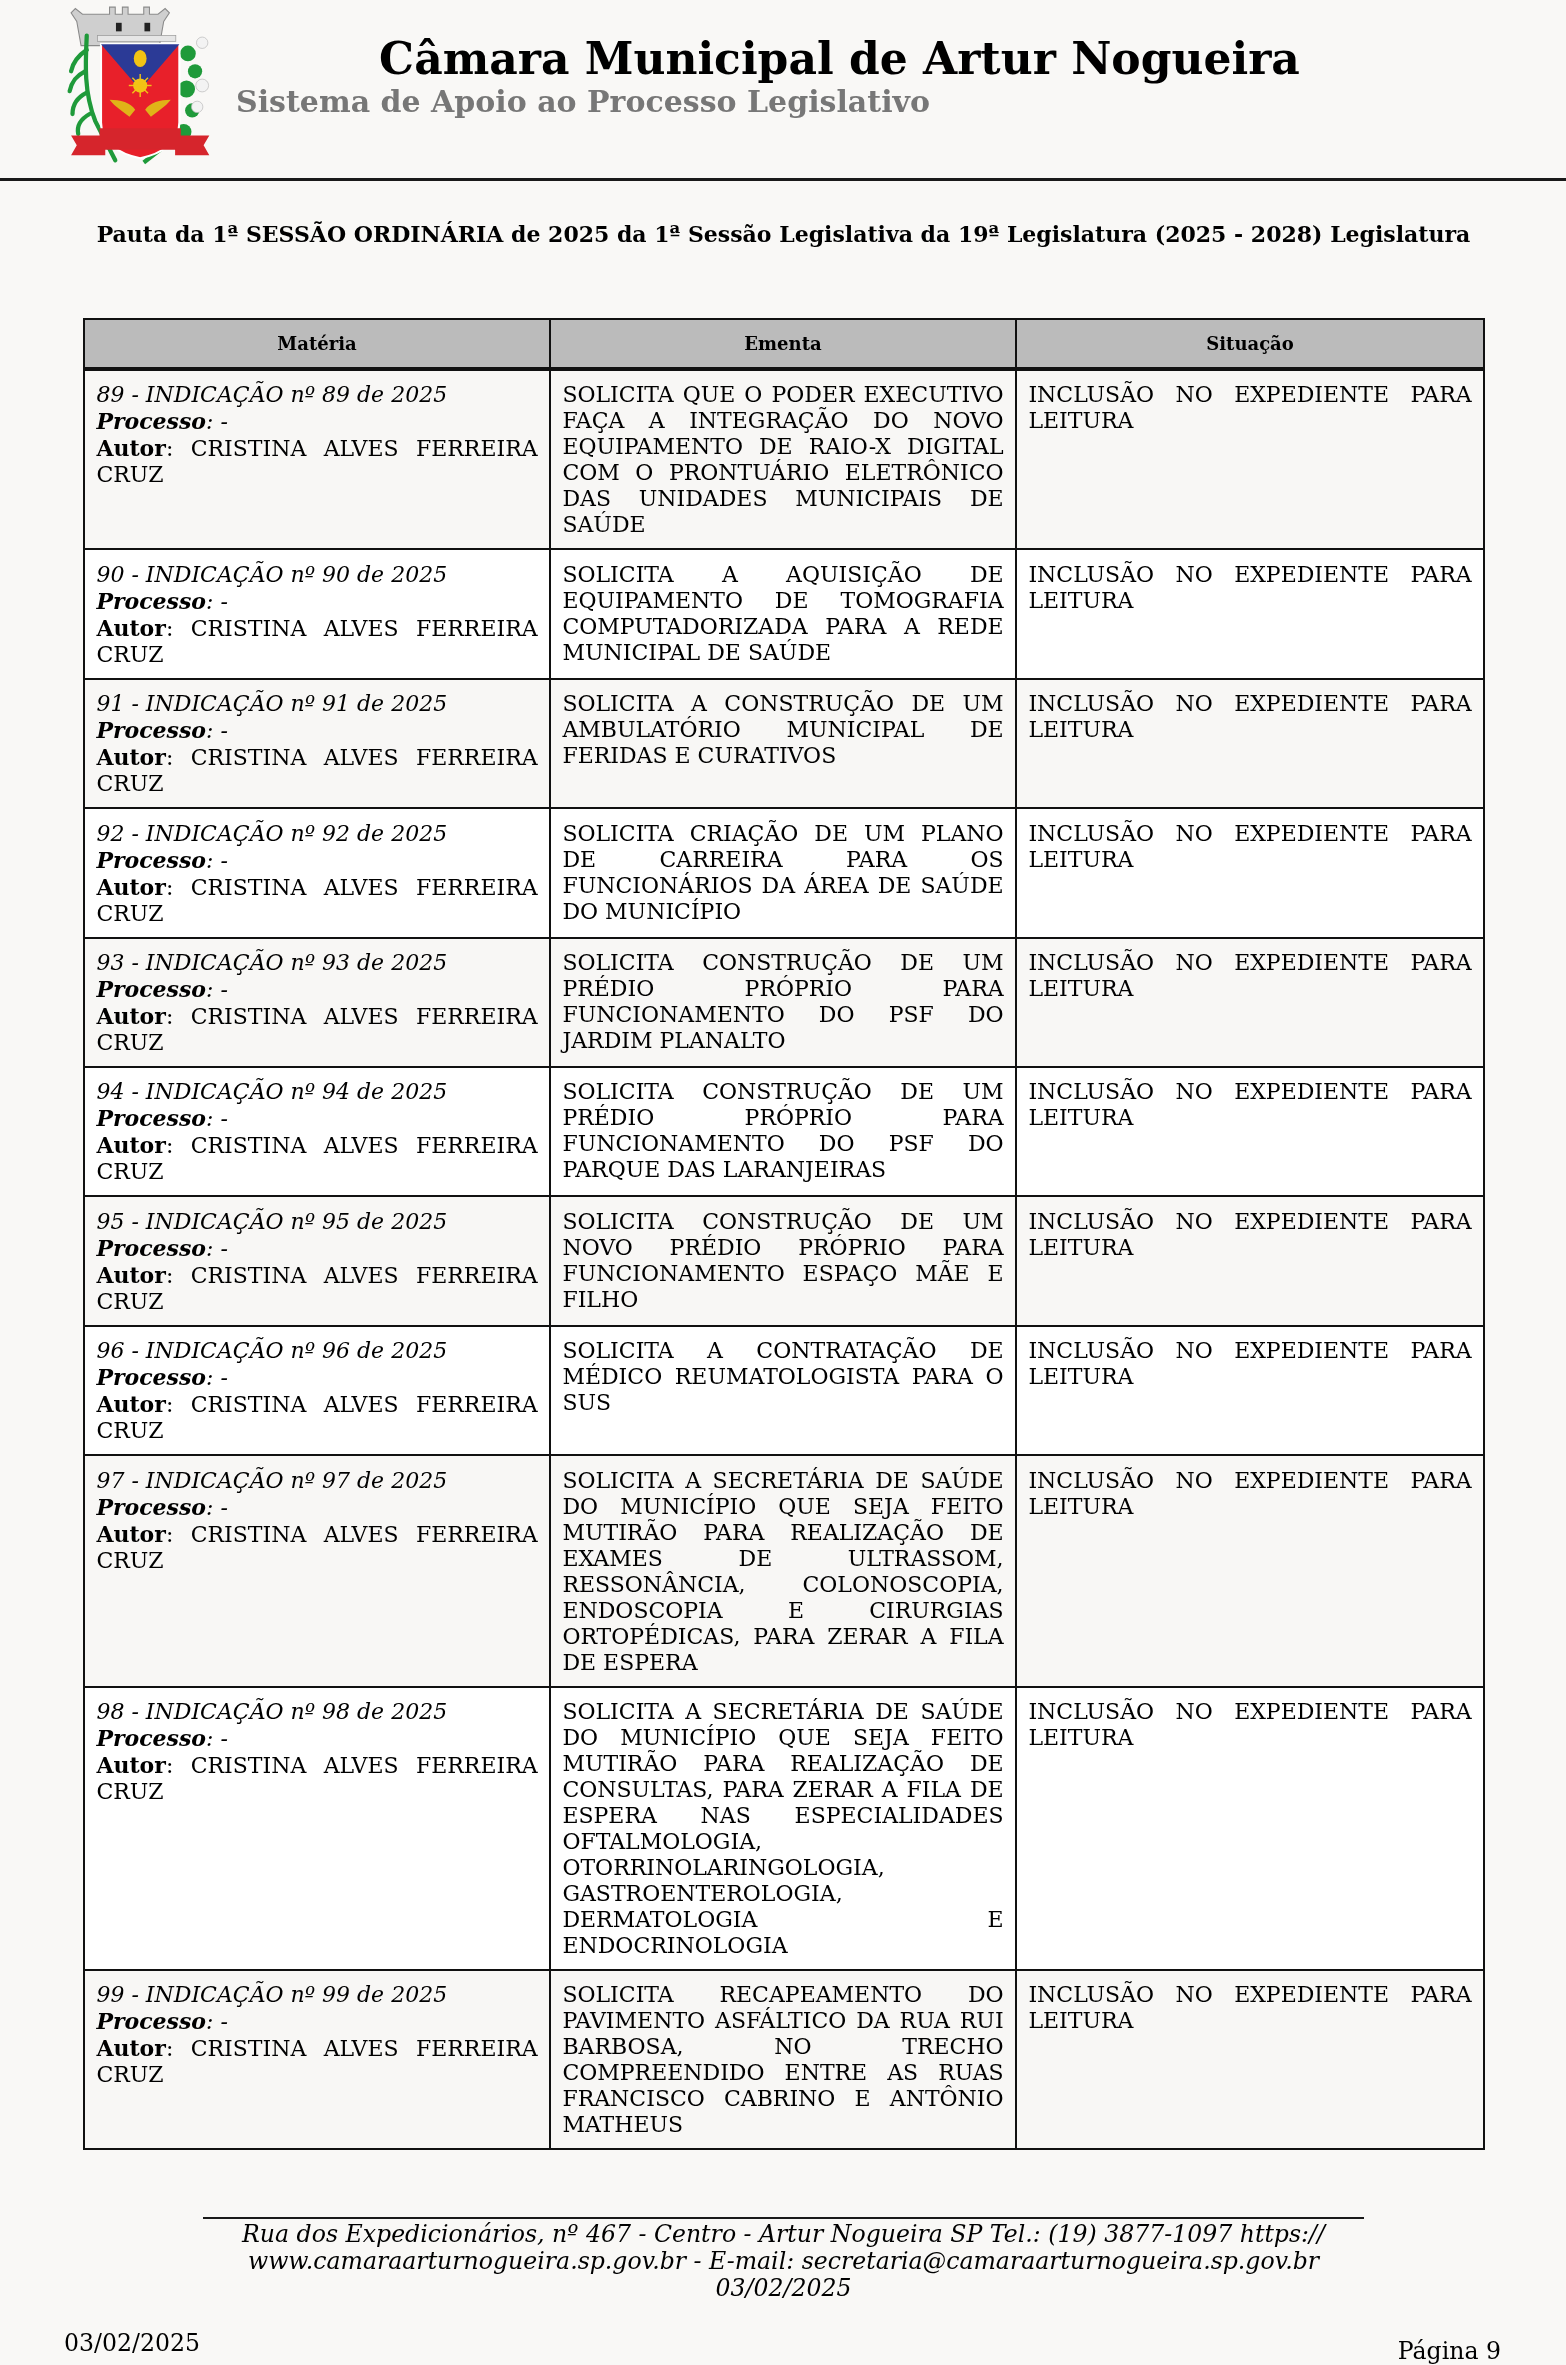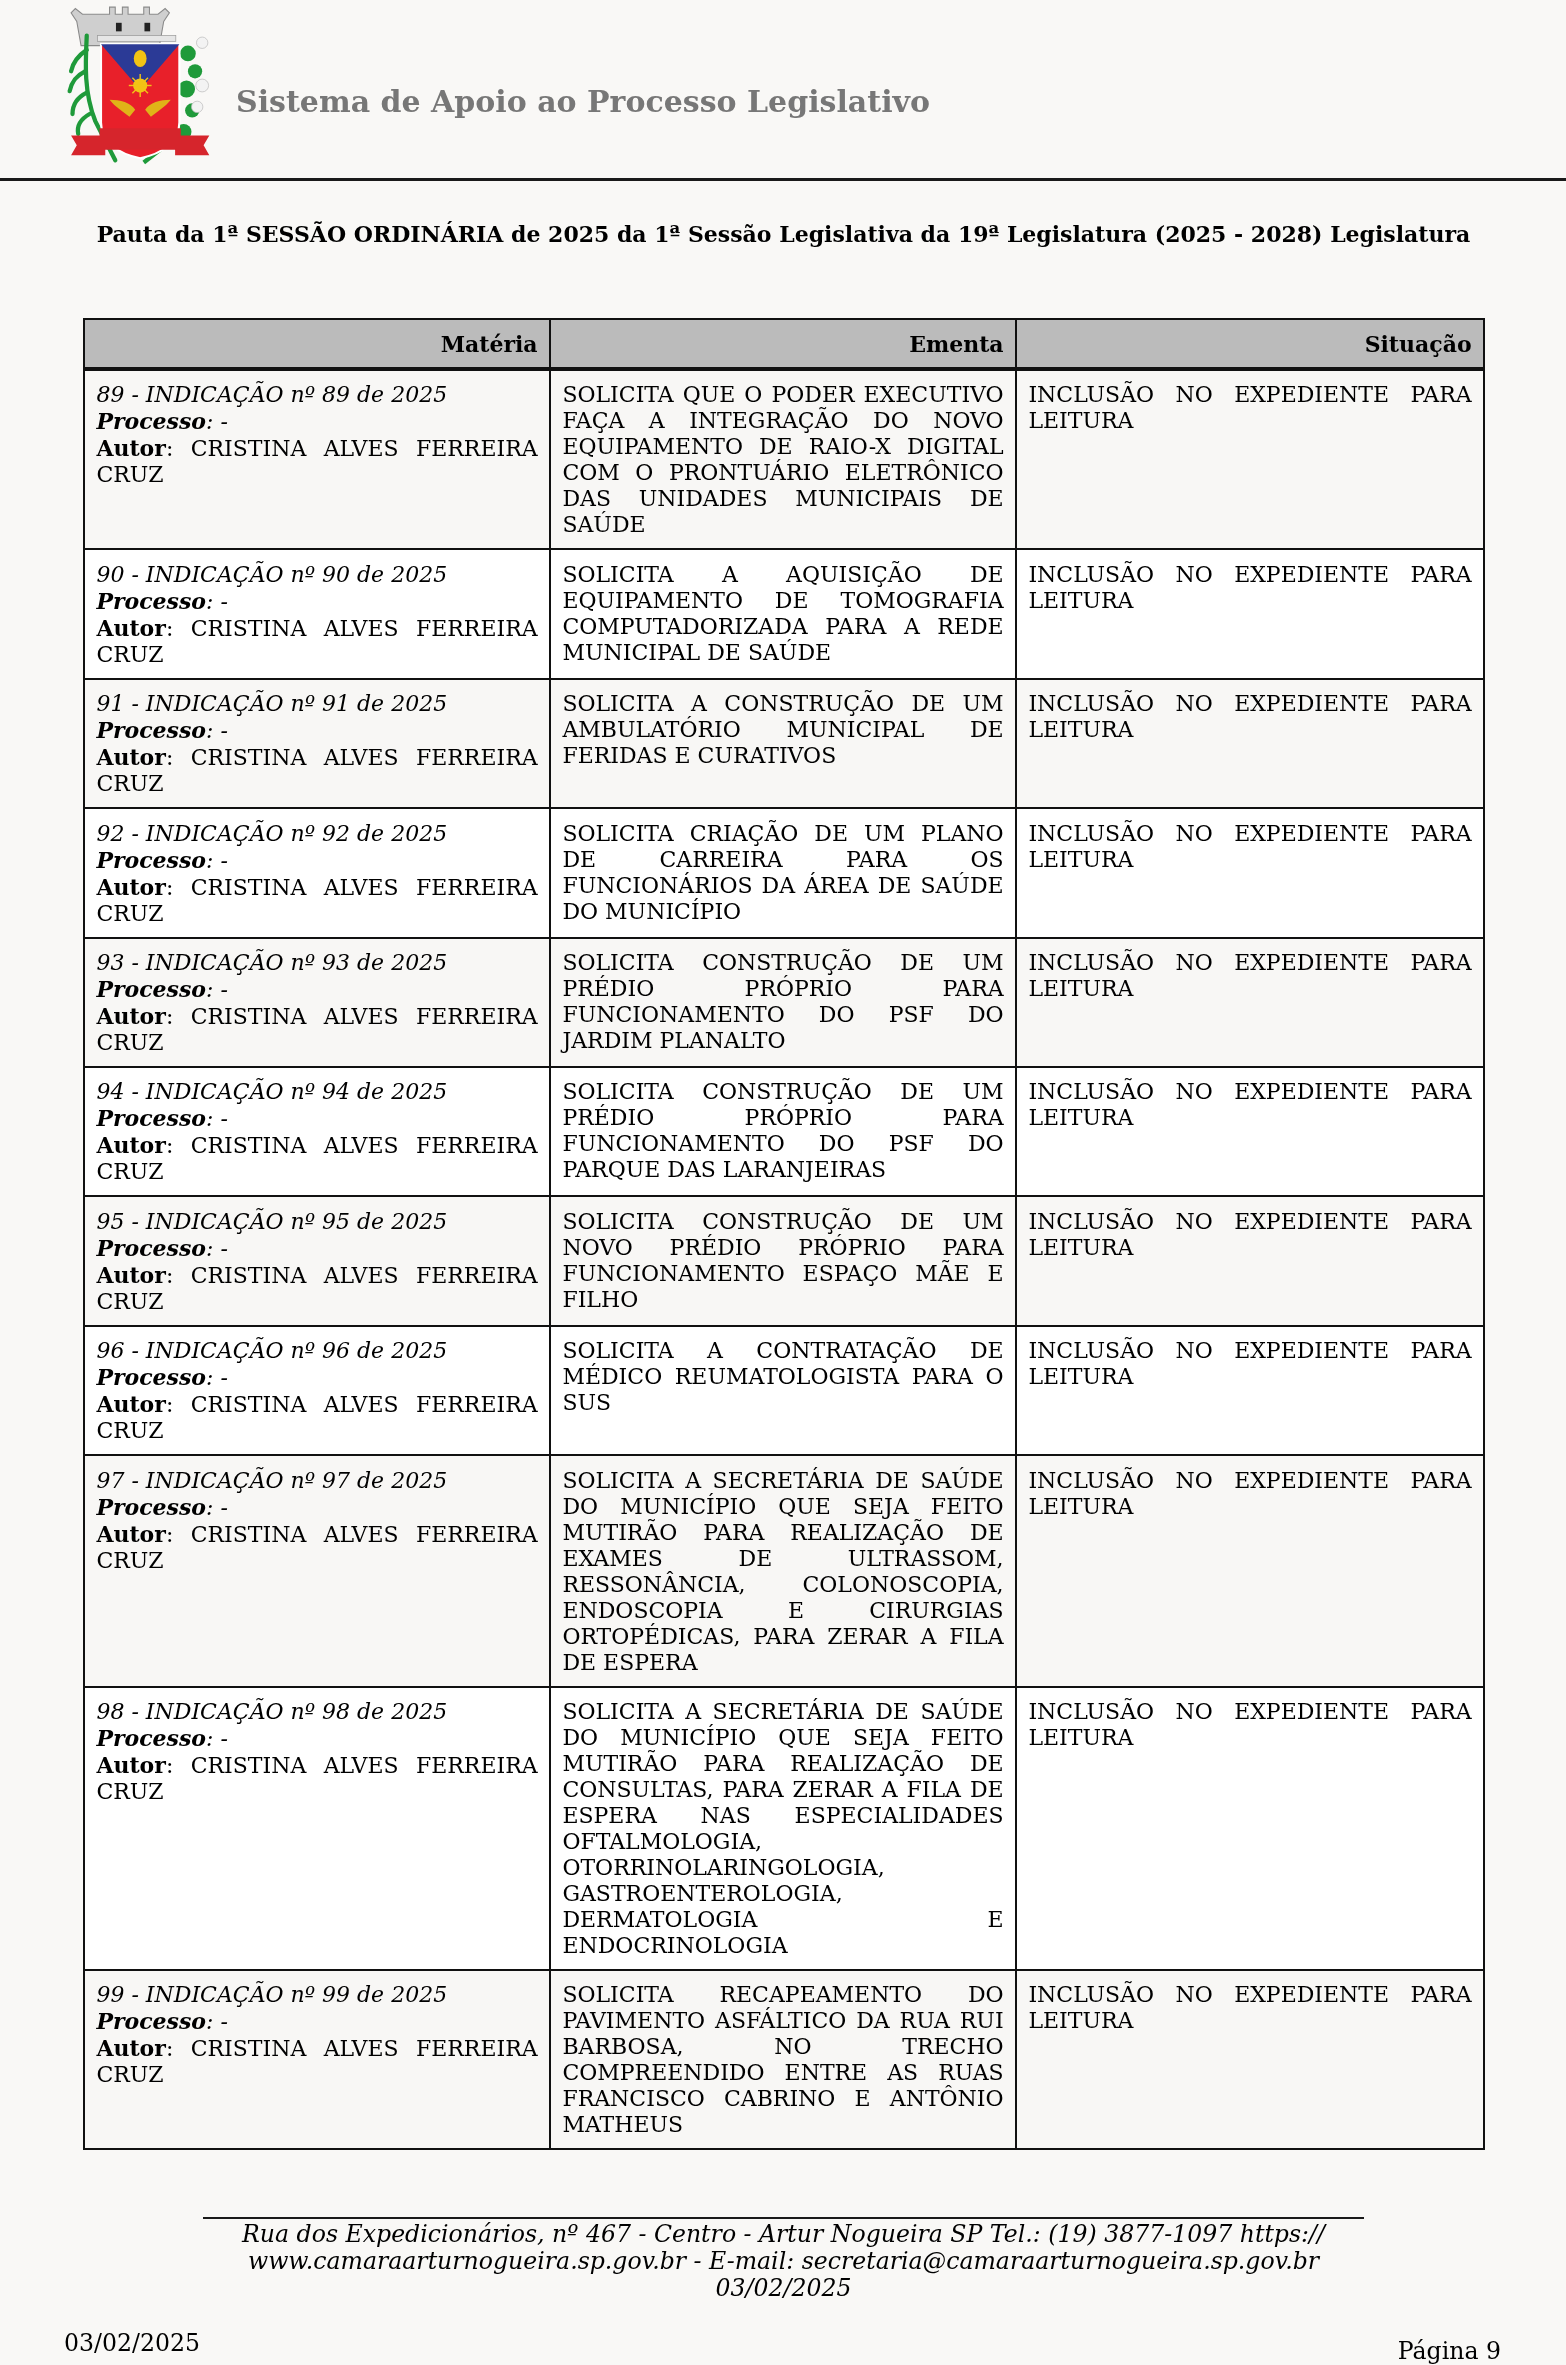--- a/index.html
+++ b/index.html
@@ -72,27 +72,27 @@
       border-collapse: collapse;
       table-layout: fixed;
       font-size: 22px;
       line-height: 26px;
     }
     .agenda col.c1 { width: 466px; }
     .agenda col.c2 { width: 466px; }
     .agenda col.c3 { width: 468px; }
     .agenda th {
       background: #bbbbbb;
-      text-align: right;
+      text-align: center;
       font-weight: bold;
       height: 47px;
       padding: 0 11.4px;
       border: 2.1px solid #111;
       border-bottom-width: 4.3px;
-      font-size: 22px;
+      font-size: 18px;
     }
     .agenda td {
       border: 2.1px solid #111;
       vertical-align: top;
       padding: 11.4px 11.4px 10px 11.4px;
       text-align: justify;
     }
     .agenda tr.odd td { background: #f8f7f5; }
     .agenda tr.even td { background: #ffffff; }
     .materia-line { display: block; text-align: left; font-style: italic; }
@@ -173,20 +173,21 @@
         <line x1="119" y1="120" x2="151" y2="120"></line>
         <line x1="124" y1="109" x2="146" y2="131"></line>
         <line x1="146" y1="109" x2="124" y2="131"></line>
       </g>
       <path d="M92 140 c15 0 30 4 36 14 l-8 10 c-10 -8 -20 -14 -28 -24 z" fill="#e0b318"></path>
       <path d="M178 140 c-15 0 -30 4 -36 14 l8 10 c10 -8 20 -14 28 -24 z" fill="#e0b318"></path>
 
       <path d="M38 190 h40 v-10 h114 v10 h40 l-8 14 l8 14 h-48 v-8 h-98 v8 h-48 l8 -14 z" fill="#d6252c"></path>
     </svg>
   </div>
+  <div class="org-title">Câmara Municipal de Artur Nogueira</div>
   <div class="org-subtitle">Sistema de Apoio ao Processo Legislativo</div>
   <div class="header-rule"></div>
 </div>
 
 <div class="page-title">Pauta da 1ª SESSÃO ORDINÁRIA de 2025 da 1ª Sessão Legislativa da 19ª Legislatura (2025 - 2028) Legislatura</div>
 
 <table class="agenda">
   <colgroup>
       <col class="c1">
       <col class="c2">

